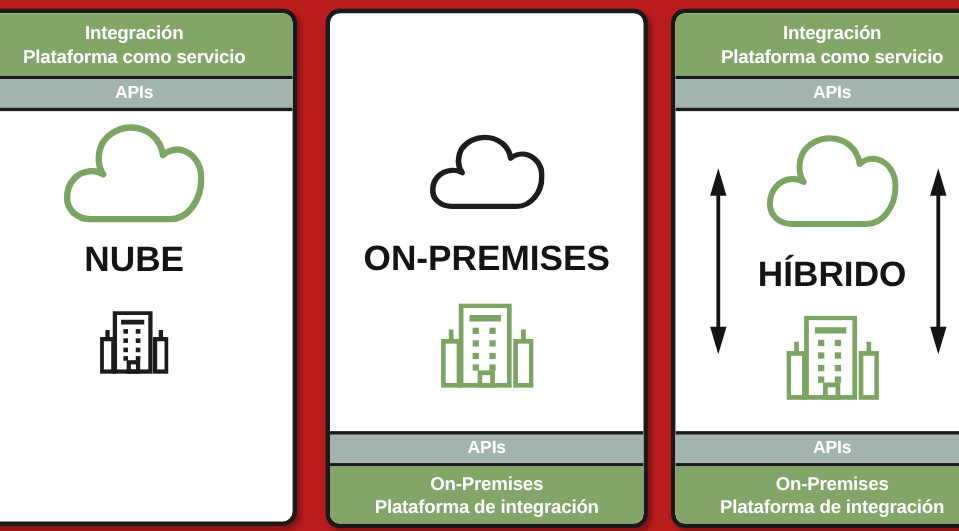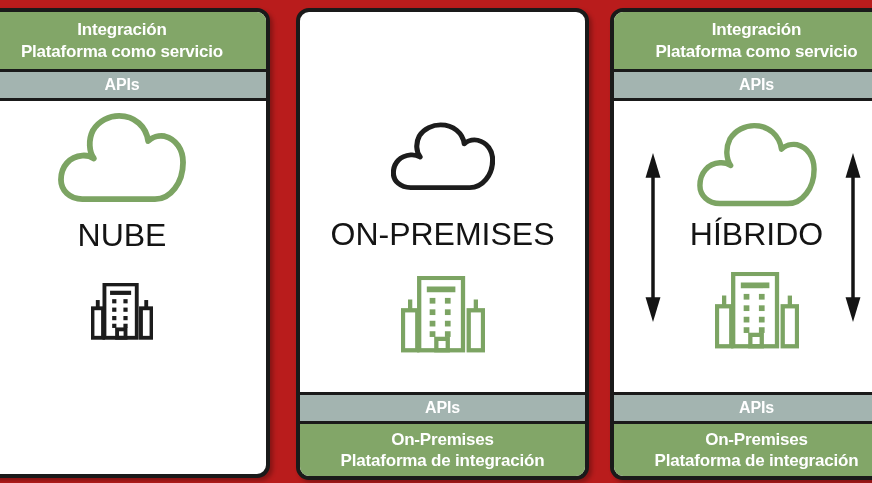--- a/index.html
+++ b/index.html
@@ -36,40 +36,40 @@
     border-top:3px solid var(--border_black,#1a1a1a);
     border-bottom:3px solid var(--border_black,#1a1a1a); font-size:16px;
   }
   .bar-green-bottom {
     background:var(--header_green,#82a668); height:52px;
     font-size:17px; line-height:21.5px;
   }
   .body { flex:1 1 auto; display:flex; flex-direction:column; align-items:center; }
 
   .card-title {
-    font-weight:400; font-size:32px; line-height:36px;
+    font-weight:700; font-size:32px; line-height:36px;
     color:var(--title_black,#141414); letter-spacing:0;
   }
 
   svg.icon { stroke:currentColor; fill:none; display:block; }
   .green-icon { color:var(--icon_green,#7ca463); }
   .black-icon { color:var(--icon_black,#1c1c1c); }
   .cloud-lg { stroke-width:6; }
   .cloud-md { stroke-width:6.5; }
   .bldg-lg  { stroke-width:4.5; }
   .bldg-sm  { stroke-width:5.5; }
 
   #card-nube .cloud-slot    { margin-top:11px; }
   #card-nube .card-title    { margin-top:12px; }
   #card-nube .bldg-slot     { margin-top:30px; }
   #card-onprem .cloud-slot  { margin-top:110px; }
   #card-onprem .card-title  { margin-top:24px; }
   #card-onprem .bldg-slot   { margin-top:24px; }
   #card-hibrido .cloud-slot { margin-top:21px; }
-  #card-hibrido .card-title { margin-top:7px; }
+  #card-hibrido .card-title { margin-top:22px; }
   #card-hibrido .bldg-slot  { margin-top:20px; }
 
   .varrow { position:absolute; top:140px; width:30px; height:171px; color:#141414; }
   .varrow-left  { left:24px; }
   .varrow-right { left:224px; }
 </style>
 </head>
 <body>
 
 <svg width="0" height="0" style="position:absolute" aria-hidden="true">

